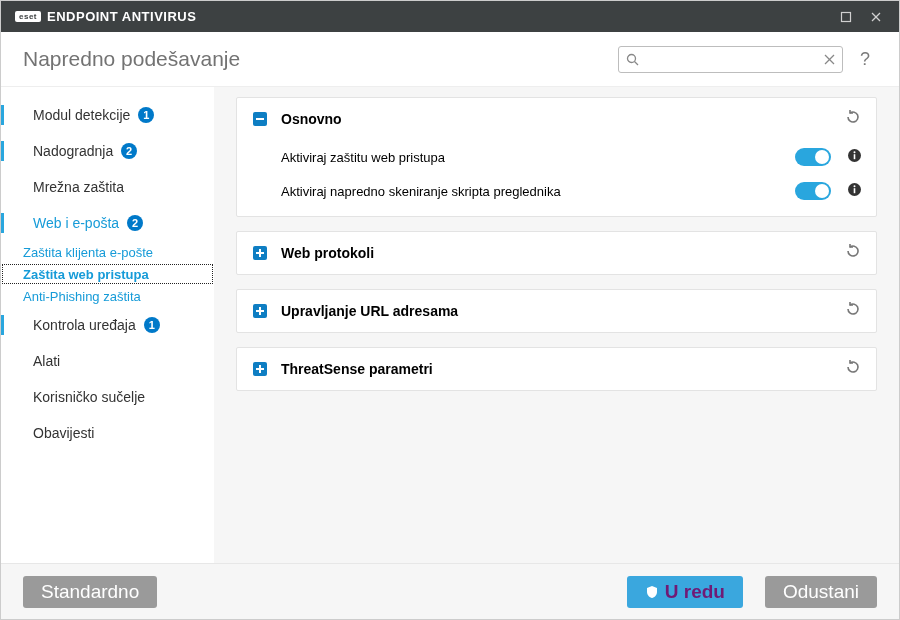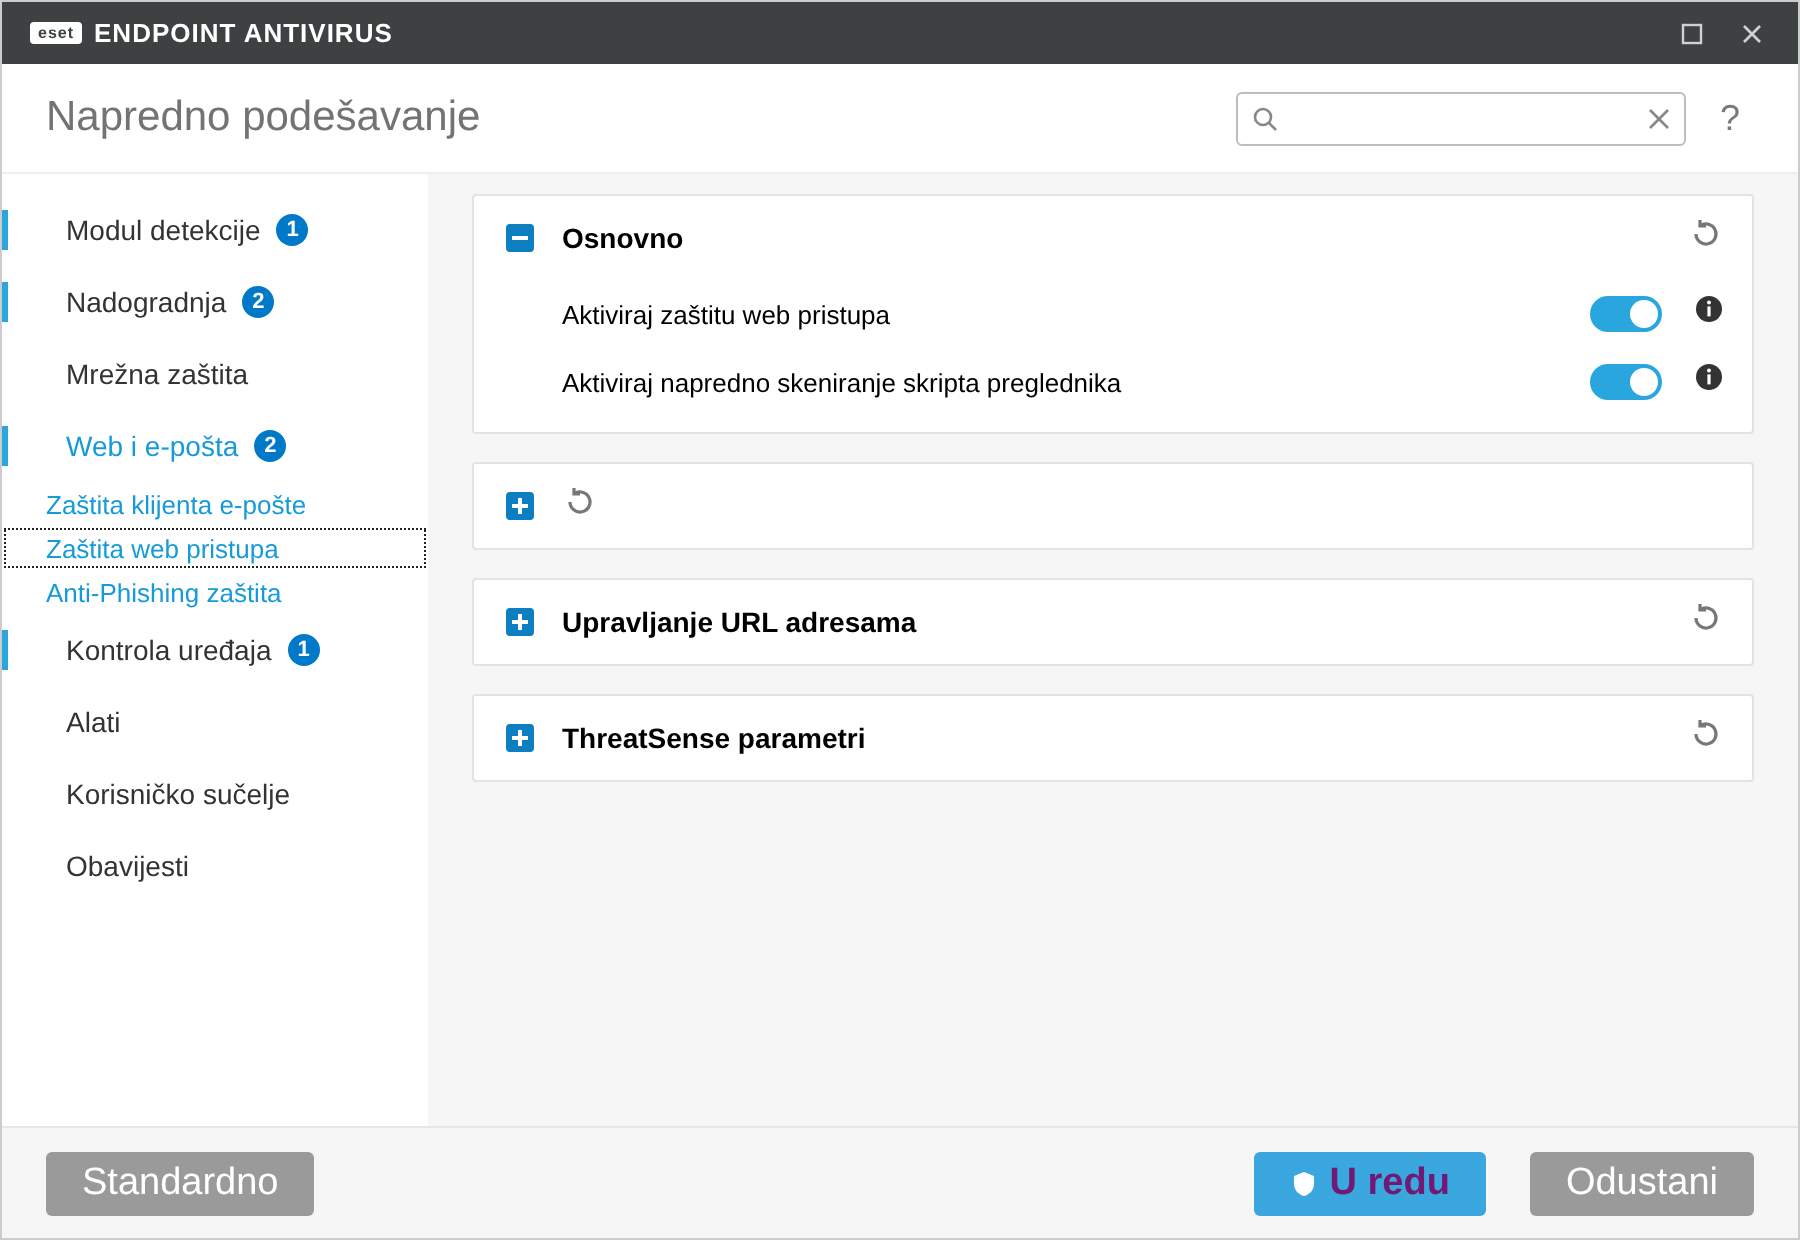--- a/index.html
+++ b/index.html
@@ -26,21 +26,21 @@
     
     .main { display: flex; height: calc(620px - 31px - 55px - 56px); }
 
     
     .sidebar { width: 213px; padding-top: 10px; }
     .nav-item { position: relative; display: flex; align-items: center; height: 36px; padding-left: 32px; font-size: 14px; color: #333; cursor: pointer; }
     .nav-item.selected::before,
     .nav-item.sub-selected-group::before { content: ""; position: absolute; left: 0; top: 8px; bottom: 8px; width: 3px; background: #29a6de; }
     .nav-item .badge { margin-left: 8px; min-width: 16px; height: 16px; padding: 0 4px; border-radius: 9px; background: #0079c9; color: #fff; font-size: 11px; display: inline-flex; align-items: center; justify-content: center; font-weight: 600; }
     .nav-sub { position: relative; display: flex; align-items: center; height: 22px; padding-left: 22px; font-size: 13px; color: #169bd8; cursor: pointer; }
-    .nav-sub.active { outline: 1px dotted #222; outline-offset: -2px; }
+    .nav-sub.active { outline: 1px dotted #222; outline-offset: -2px; font-weight: bold; }
     .nav-web-group { color: #169bd8; }
 
     
     .content { flex: 1; padding: 10px 22px 0 22px; background: #f6f6f6; }
     .section { background: #fff; border: 1px solid #e3e3e3; border-radius: 2px; margin-bottom: 14px; }
     .section-header { display: flex; align-items: center; height: 42px; padding: 0 14px; cursor: pointer; }
     .section-header .toggle-icon { width: 18px; height: 18px; display: inline-flex; align-items:center; justify-content:center; margin-right: 12px; }
     .section-header .title { font-size: 14px; font-weight: 600; flex: 1; }
     .section-header .revert { color: #888; cursor: pointer; }
     .section-body { padding: 0 14px 8px 14px; }
@@ -194,20 +194,21 @@
 
     <div class="section">
       <div class="section-header">
         <span class="toggle-icon">
           <svg width="16" height="16" viewBox="0 0 16 16">
               <rect x="1" y="1" width="14" height="14" rx="2" fill="#0e7ec3"></rect>
               <rect x="4" y="7" width="8" height="2" fill="#fff"></rect>
               <rect x="7" y="4" width="2" height="8" fill="#fff"></rect>
             </svg>
         </span>
+        <span class="title">Web protokoli</span>
         <span class="revert">
           <svg width="18" height="18" viewBox="0 0 18 18">
               <path d="M4 9a5 5 0 1 0 2-4" fill="none" stroke="#777" stroke-width="1.6"></path>
               <polyline points="6,2 6,5 9,5" fill="none" stroke="#777" stroke-width="1.6"></polyline>
             </svg>
         </span>
       </div>
     </div>
 
     <div class="section">

